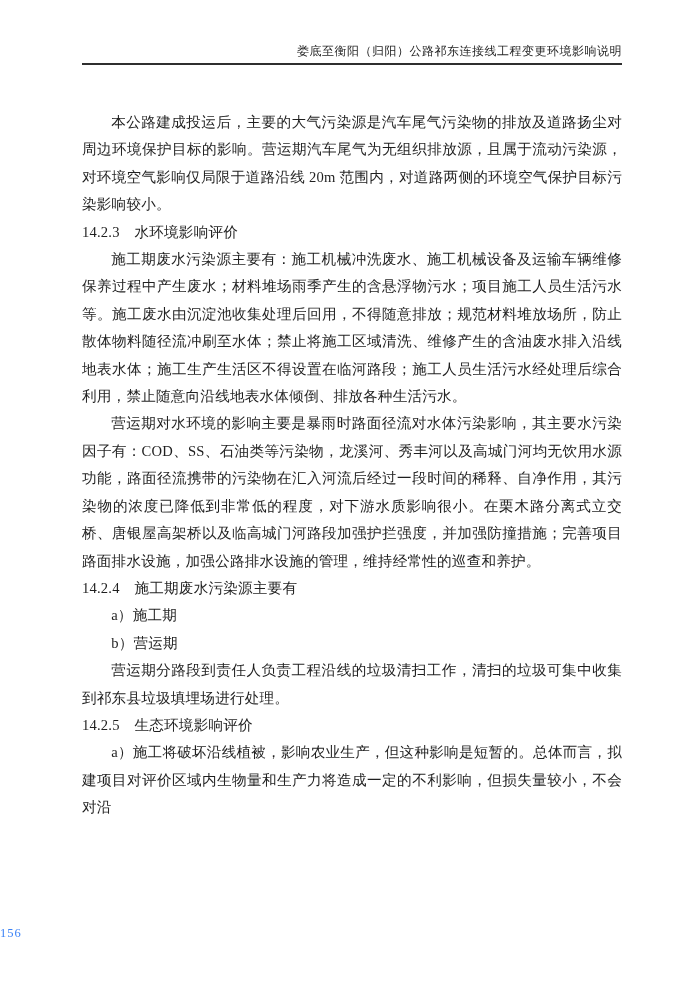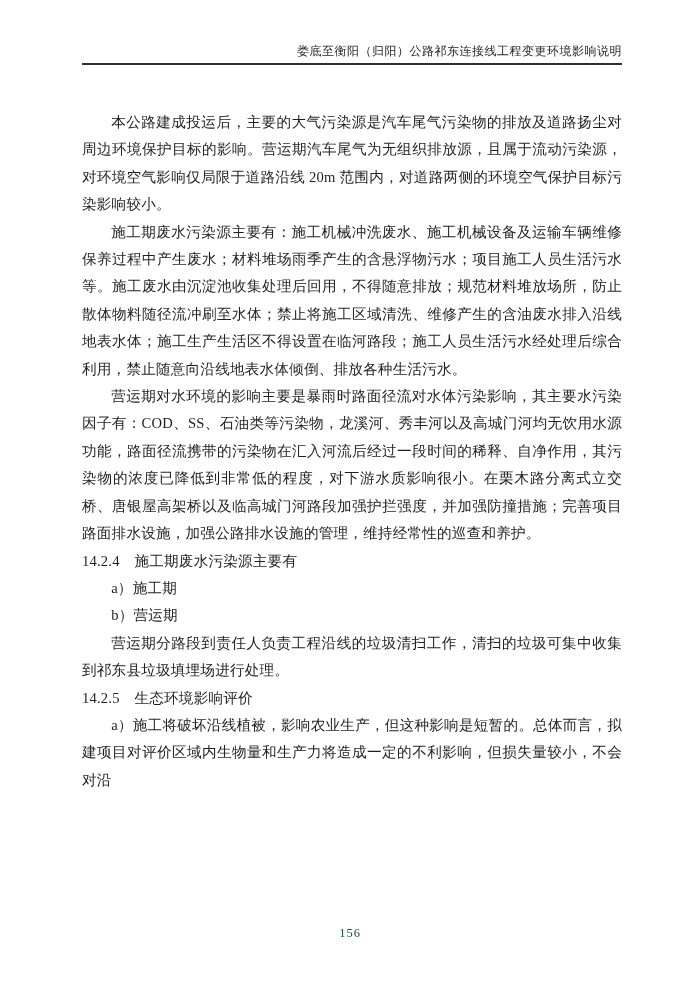--- a/index.html
+++ b/index.html
@@ -47,39 +47,40 @@
     text-indent: 2em;
   }
   .heading {
     text-indent: 0;
   }
   .page-number {
     position: absolute;
     left: 0;
     top: 926px;
     width: 100%;
-    text-align: center;
+    text-align: left;
     font-size: 12.5px;
-    color: #14532d;
+    color: #3b82f6;
     letter-spacing: 1px;
   }
 </style>
 </head>
 <body>
 
 <div class="page">
   <div class="content">
 
     <div class="running-head">
       <span>娄底至衡阳（归阳）公路祁东连接线工程变更环境影响说明</span>
     </div>
 
     <div class="body-text">
       <p class="para">本公路建成投运后，主要的大气污染源是汽车尾气污染物的排放及道路扬尘对周边环境保护目标的影响。营运期汽车尾气为无组织排放源，且属于流动污染源，对环境空气影响仅局限于道路沿线 20m 范围内，对道路两侧的环境空气保护目标污染影响较小。</p>
 
+      <p class="heading">14.2.3　水环境影响评价</p>
 
       <p class="para">施工期废水污染源主要有：施工机械冲洗废水、施工机械设备及运输车辆维修保养过程中产生废水；材料堆场雨季产生的含悬浮物污水；项目施工人员生活污水等。施工废水由沉淀池收集处理后回用，不得随意排放；规范材料堆放场所，防止散体物料随径流冲刷至水体；禁止将施工区域清洗、维修产生的含油废水排入沿线地表水体；施工生产生活区不得设置在临河路段；施工人员生活污水经处理后综合利用，禁止随意向沿线地表水体倾倒、排放各种生活污水。</p>
 
       <p class="para">营运期对水环境的影响主要是暴雨时路面径流对水体污染影响，其主要水污染因子有：COD、SS、石油类等污染物，龙溪河、秀丰河以及高城门河均无饮用水源功能，路面径流携带的污染物在汇入河流后经过一段时间的稀释、自净作用，其污染物的浓度已降低到非常低的程度，对下游水质影响很小。在栗木路分离式立交桥、唐银屋高架桥以及临高城门河路段加强护拦强度，并加强防撞措施；完善项目路面排水设施，加强公路排水设施的管理，维持经常性的巡查和养护。</p>
 
       <p class="heading">14.2.4　施工期废水污染源主要有</p>
 
       <p class="para">a）施工期</p>
 
 

